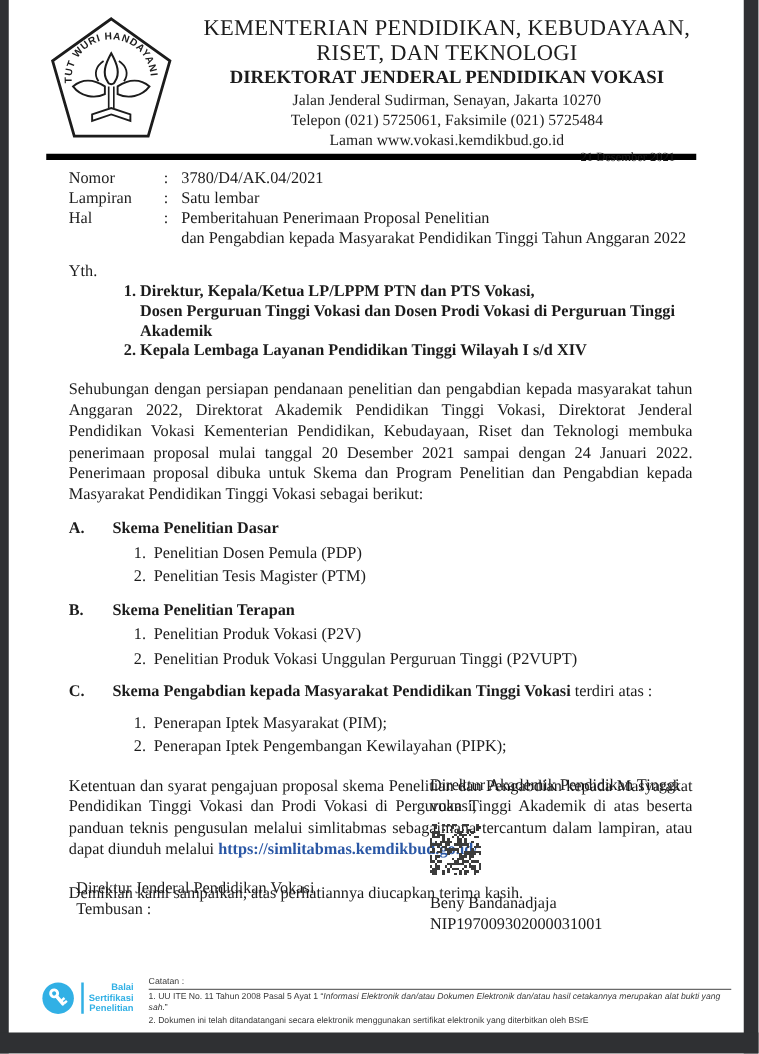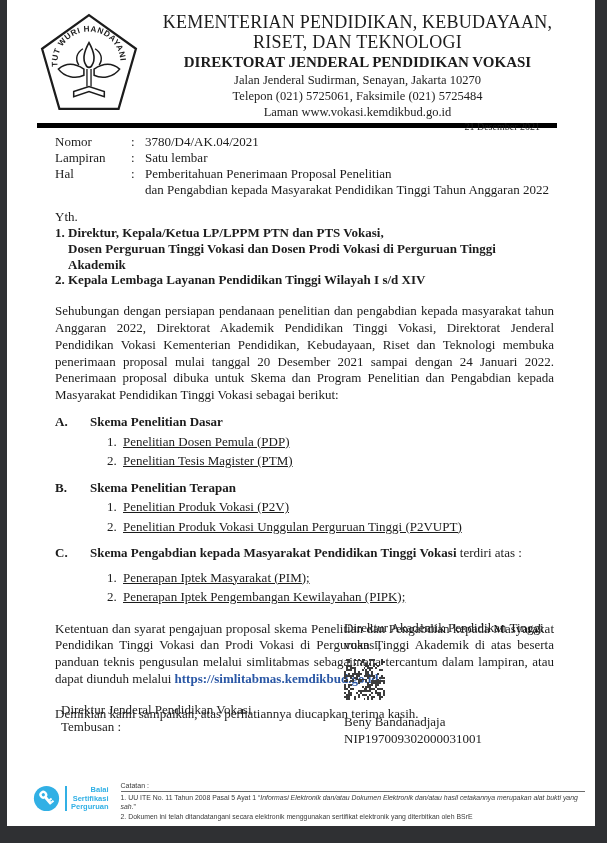--- a/index.html
+++ b/index.html
@@ -21,30 +21,30 @@
   .lh-addr{font-size:12.5px;margin-top:2px;}
   .lh-rule{height:5px;background:#000;margin:4px 0 0 -18px;width:520px;}
 
   
   .meta{margin-top:6px;display:grid;grid-template-columns:76px 14px 1fr;column-gap:0;
         font-size:13px;line-height:15.8px;}
   .meta .bold{font-weight:normal;}
   .date{position:absolute;top:121px;right:67px;font-size:10px;}
 
   .recipients{margin-top:12px;font-size:13px;line-height:15.8px;}
-  .recipients .b{font-weight:bold;}
+  .recipients .b{font-weight:bold;margin-left:44px;}
   .recipients .indent{padding-left:13px;}
 
   .para{margin-top:15px;font-size:13px;line-height:16.8px;text-align:justify;}
 
   .scheme{margin-top:10px;font-size:13px;}
   .scheme-head{display:grid;grid-template-columns:35px 1fr;font-weight:bold;line-height:16.5px;}
   .scheme-head .suffix{font-weight:normal;}
   .scheme ol{margin:2px 0 0 35px;padding-left:30px;line-height:16.5px;}
-  .scheme li{margin-top:3px;padding-left:3px;text-decoration:underline;}
+  .scheme li{margin-top:3px;padding-left:3px;}
   .scheme-c ol{margin-top:8px;}
 
   .link{font-weight:bold;text-decoration:none;cursor:pointer;}
 
   .closing{margin-top:18px;font-size:13px;}
 
   .signature{position:absolute;left:344px;top:620px;font-size:13px;line-height:16.5px;z-index:5;}
   .qr{width:41px;height:41px;margin-top:6px;}
   .sig-name{margin-top:14px;}
 
@@ -377,21 +377,21 @@
             <rect x="13.4" y="12.5" width="3.2" height="10.5" rx="1"></rect>
             <rect x="16.2" y="17.5" width="3.2" height="2.2"></rect>
             <rect x="16.2" y="20.8" width="3.2" height="2.2"></rect>
           </g>
         </svg>
       </div>
       <div class="bsre-div" style="background:#31b0e5"></div>
       <div class="bsre-text" style="color:#31b0e5">
         <div>Balai</div>
         <div>Sertifikasi</div>
-        <div>Perguruan</div>
+        <div>Penelitian</div>
       </div>
     </div>
     <div class="notes">
       <div class="catatan">Catatan :</div>
       <div class="note"><span>1. UU ITE No. 11 Tahun 2008 Pasal 5 Ayat 1 “</span><i>Informasi Elektronik dan/atau Dokumen Elektronik dan/atau hasil cetakannya merupakan alat bukti yang sah.</i><span>”</span></div>
       <div class="note">2. Dokumen ini telah ditandatangani secara elektronik menggunakan sertifikat elektronik yang diterbitkan oleh BSrE</div>
     </div>
   </div>
 
   <div class="edge edge-left"></div>

